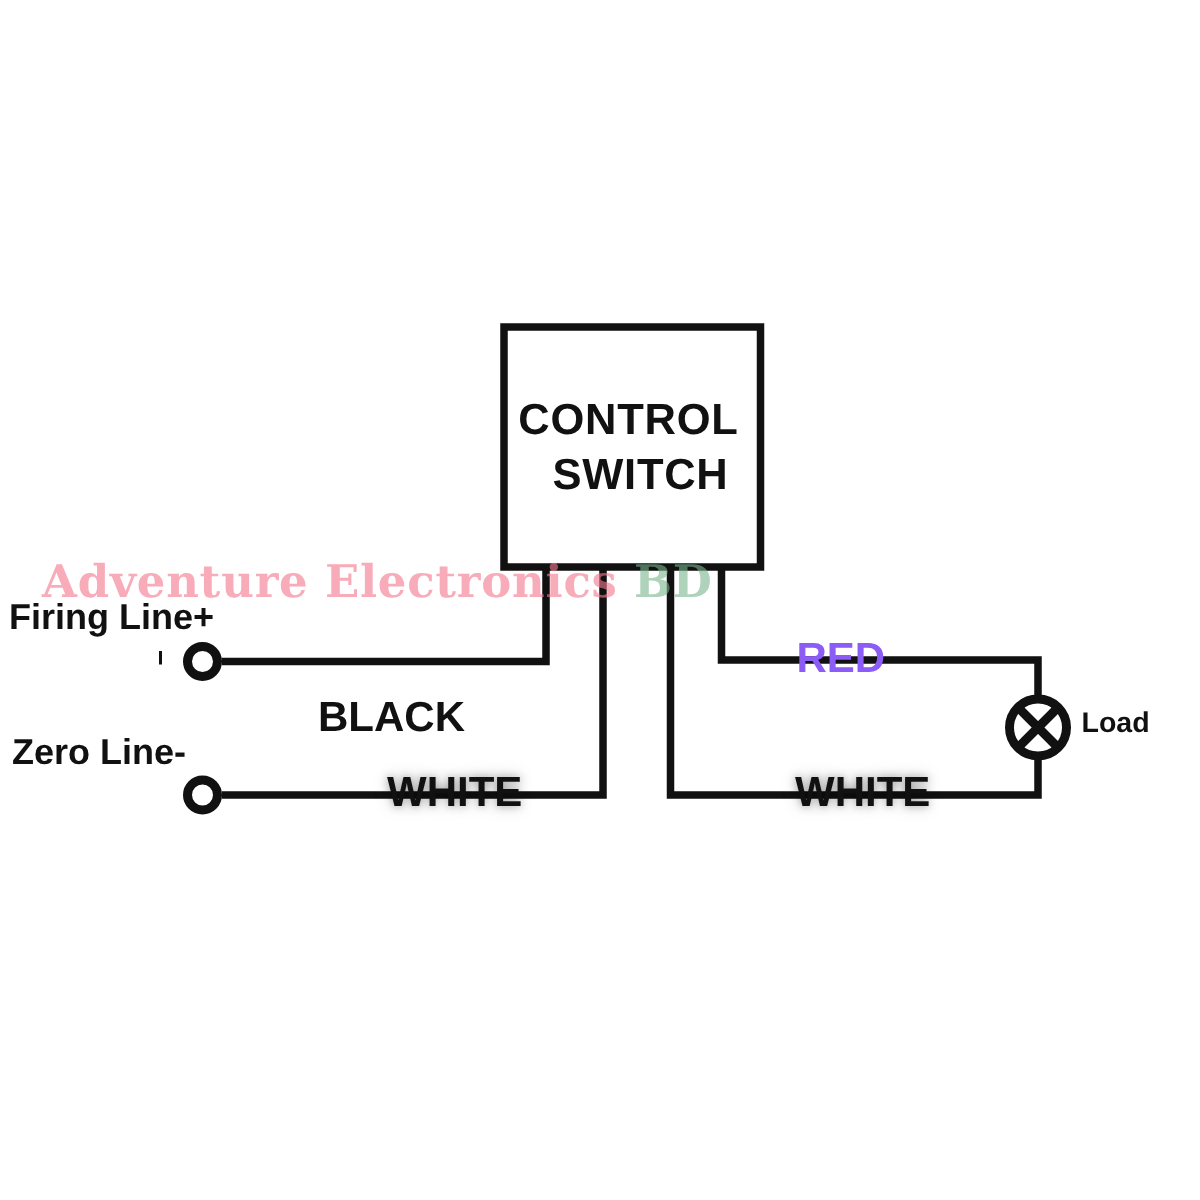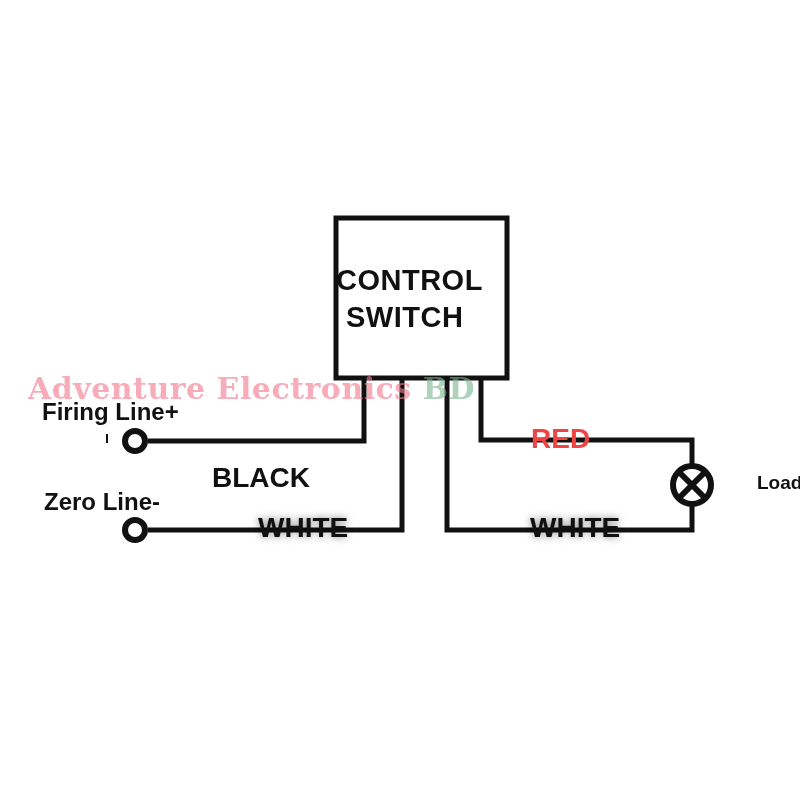--- a/index.html
+++ b/index.html
@@ -1,20 +1,20 @@
 <!DOCTYPE html>
 <html><head>
 <meta charset="utf-8">
 <style>
   html, body { margin:0; padding:0; background:#ffffff; }
   body { width:800px; height:800px; position:relative; overflow:hidden; font-family:"Liberation Sans", "DejaVu Sans", sans-serif; }
   .canvas { position:absolute; left:0; top:0; width:800px; height:800px; }
   svg { position:absolute; left:0; top:0; }
-  .lbl { position:absolute; font-weight:bold; color:#111; white-space:nowrap; line-height:1;margin-left:36px; }
-  .box-text { position:absolute; font-weight:bold; color:#111; font-size:29px; letter-spacing:0.5px; line-height:1; text-align:left; }
+  .lbl { position:absolute; font-weight:bold; color:#111; white-space:nowrap; line-height:1; }
+  .box-text { position:absolute; font-weight:bold; color:#111; font-size:29px; letter-spacing:0.5px; line-height:1; text-align:center; }
   .wire-lbl { position:absolute; font-weight:bold; font-size:28px; line-height:1; white-space:nowrap; }
   .blur-bg { text-shadow:0 0 6px rgba(0,0,0,0.35), 0 0 12px rgba(0,0,0,0.2);margin-left:28px; }
   .wm { position:absolute; left:28px; top:374px; font-family:"DejaVu Serif","Liberation Serif", serif; font-weight:bold; font-size:30px; white-space:nowrap; line-height:1; letter-spacing:0.5px; pointer-events:none; }
   .wm .pink { color:rgba(244,120,140,0.62); }
   .wm .green { color:rgba(120,180,140,0.6); }
 </style>
 </head>
 <body>
 
 <div class="canvas">
@@ -48,21 +48,21 @@
   </svg>
 
   <div class="box-text" style="left:336px; top:266px; width:166px;">CONTROL</div>
   <div class="box-text" style="left:346px; top:303px; width:162px;">SWITCH</div>
 
   <div class="lbl" style="left:6px; top:400px; font-size:24px;">Firing Line+</div>
   <div class="lbl" style="left:8px; top:490px; font-size:24px;">Zero Line-</div>
 
   <div class="wire-lbl" style="left:212px; top:425px; color:#111;margin-top:39px;">BLACK</div>
   <div class="wire-lbl blur-bg" style="left:230px; top:514px; color:#111;">WHITE</div>
-  <div class="wire-lbl" style="left:531px; top:425px; color:#ef4444;">RED</div>
+  <div class="wire-lbl" style="left:531px; top:425px; color:#8b5cf6;">RED</div>
   <div class="wire-lbl blur-bg" style="left:502px; top:514px; color:#111;">WHITE</div>
 
   <div class="lbl" style="left:721px; top:473px; font-size:19px;">Load</div>
 
   <div class="wm">
     <span class="pink">Adventure Electronics</span>
     <span class="green">BD</span>
   </div>
 </div>
 

